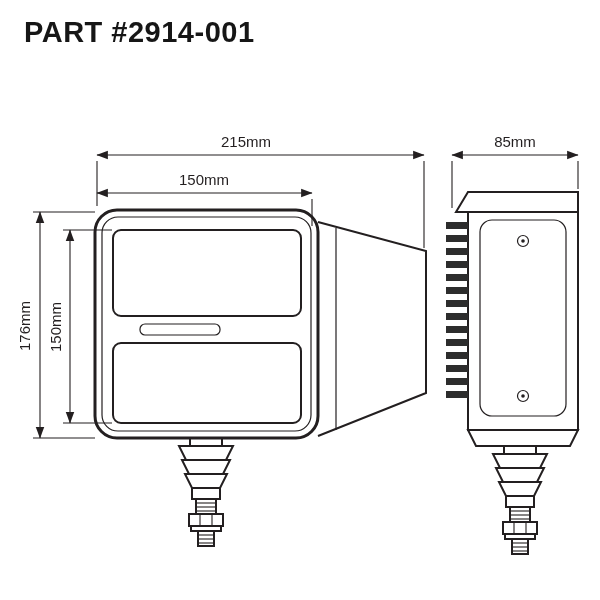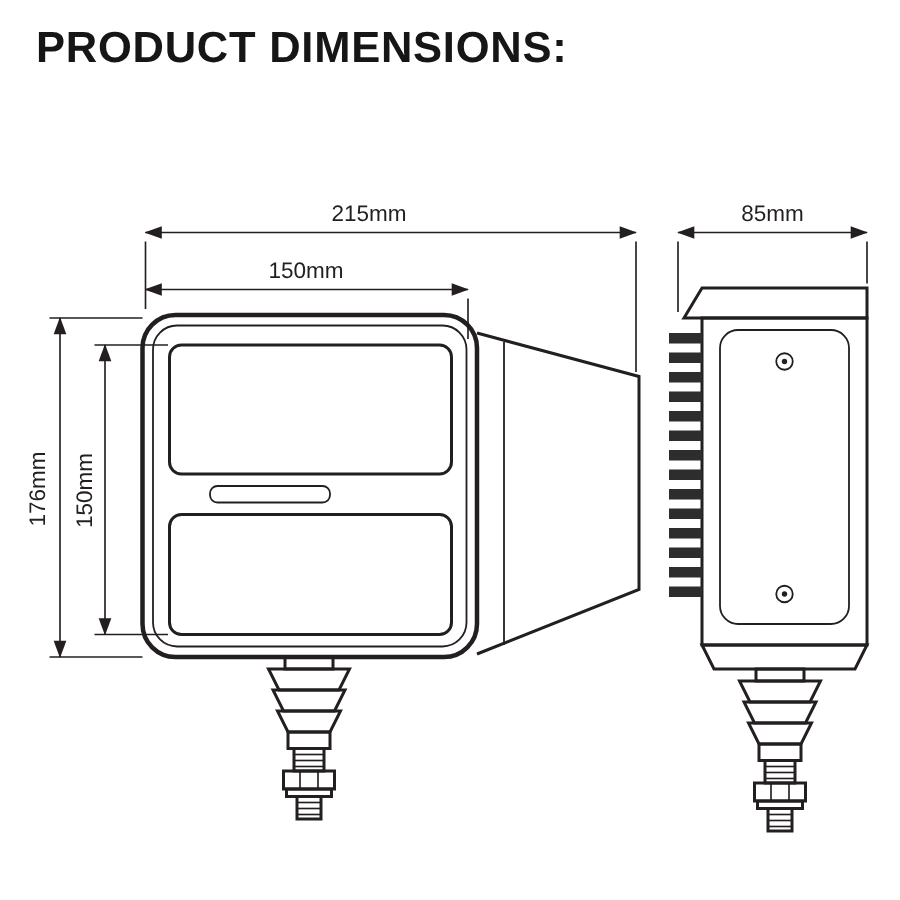--- a/index.html
+++ b/index.html
@@ -19,21 +19,21 @@
   .thin { stroke-width:1.2; }
   .dim  { fill:none; stroke:#231f20; stroke-width:1.1; }
   .dimtxt { font-family:"Liberation Sans", sans-serif; font-size:15px; fill:#231f20; }
   .fin  { fill:#2d2d2d; stroke:none; }
   .dot  { fill:#231f20; stroke:none; }
 </style>
 </head>
 <body>
 
 <div class="header">
-  <div>PRODUCT DIMENSIONS:</div>
+  <div>PART #2914-001</div>
 </div>
 
 <svg class="drawing" width="600" height="600" viewBox="0 0 600 600">
 
   <defs>
     <marker id="arrow" viewBox="0 0 10 8" markerWidth="11" markerHeight="9" refX="9.5" refY="4" orient="auto-start-reverse">
       <path d="M0.5,0.5 L10,4 L0.5,7.5 Z" fill="#231f20"></path>
     </marker>
 
     <g id="stud-shape">

